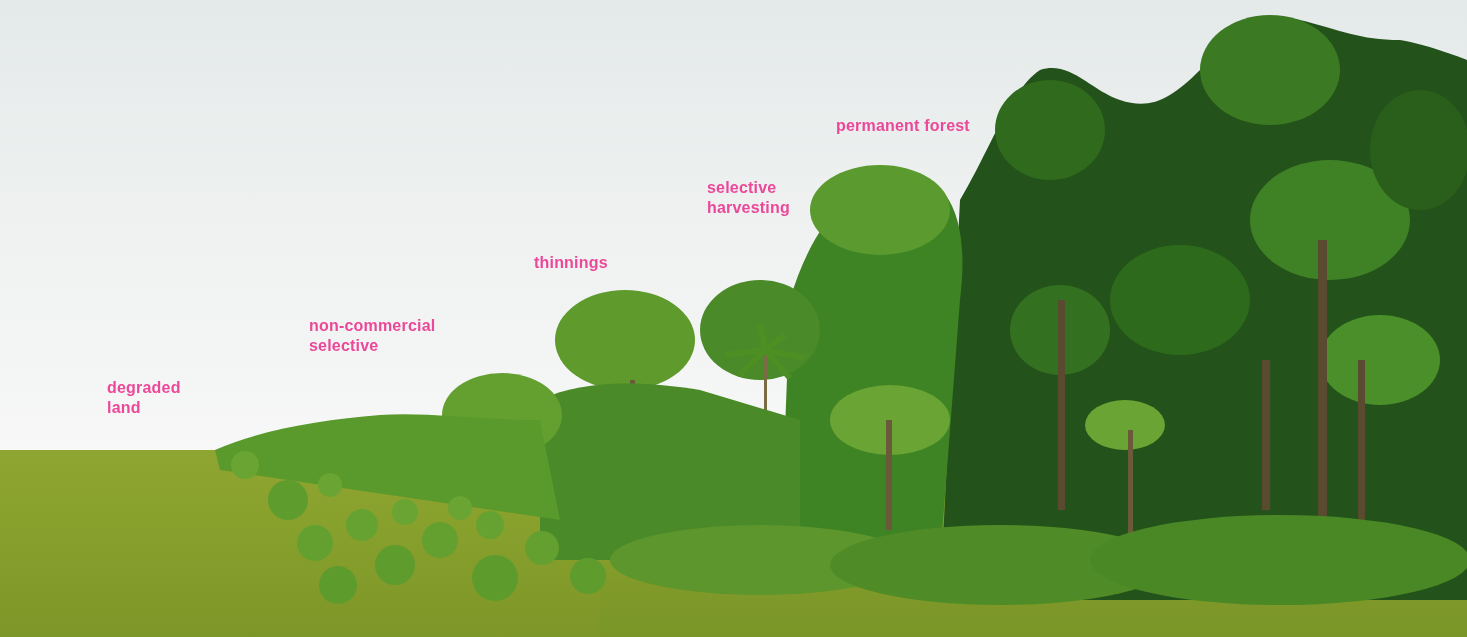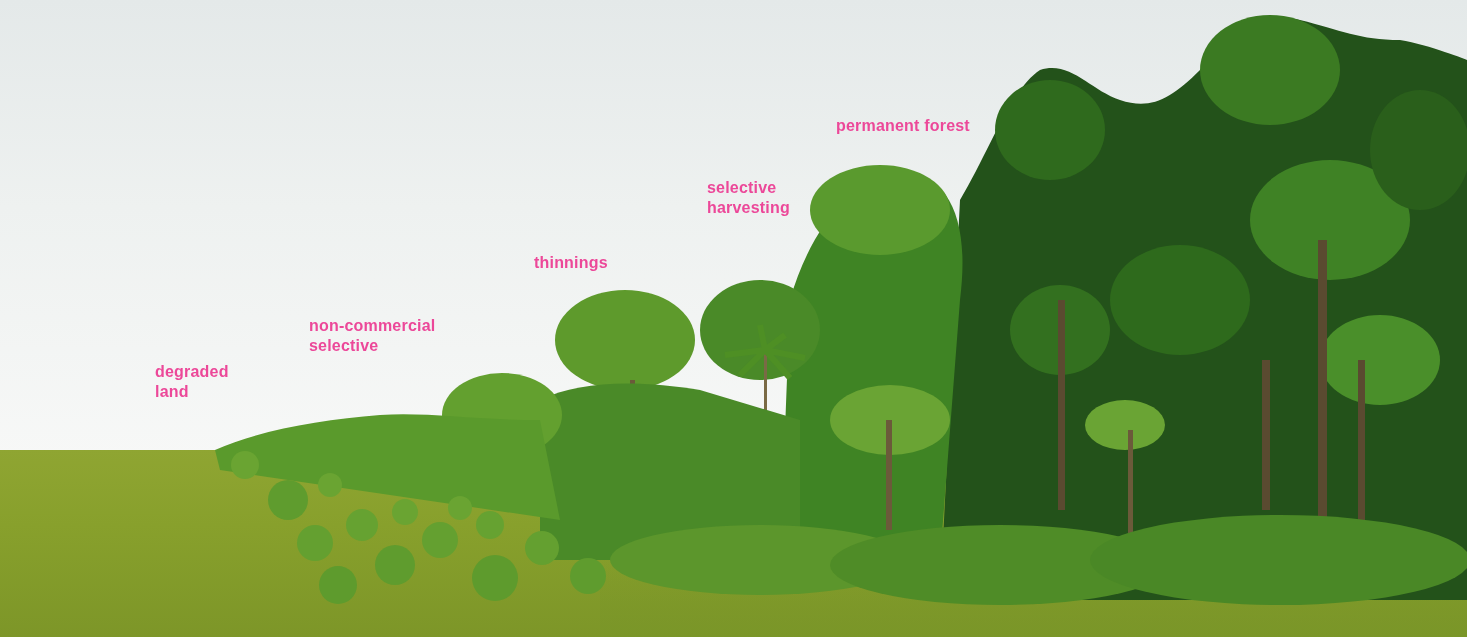--- a/index.html
+++ b/index.html
@@ -73,21 +73,21 @@
       <circle cx="330" cy="485" r="12" fill="#6aa432"></circle>
       <circle cx="460" cy="508" r="12" fill="#6aa432"></circle>
     </g>
     <g>
       <ellipse cx="760" cy="560" rx="150" ry="35" fill="#5c962c"></ellipse>
       <ellipse cx="1000" cy="565" rx="170" ry="40" fill="#4f8c27"></ellipse>
       <ellipse cx="1280" cy="560" rx="190" ry="45" fill="#4a8826"></ellipse>
     </g>
   </svg>
 
-  <div class="label" style="left:107px;top:362px;margin-left:48px;">degraded
+  <div class="label" style="left:107px;top:378px;">degraded
 land</div>
   <div class="label" style="left:309px;top:316px;">non-commercial
 selective</div>
   <div class="label" style="left:534px;top:253px;">thinnings</div>
   <div class="label" style="left:707px;top:178px;">selective
 harvesting</div>
   <div class="label" style="left:836px;top:116px;">permanent forest</div>
 </div>
 
 </body></html>

